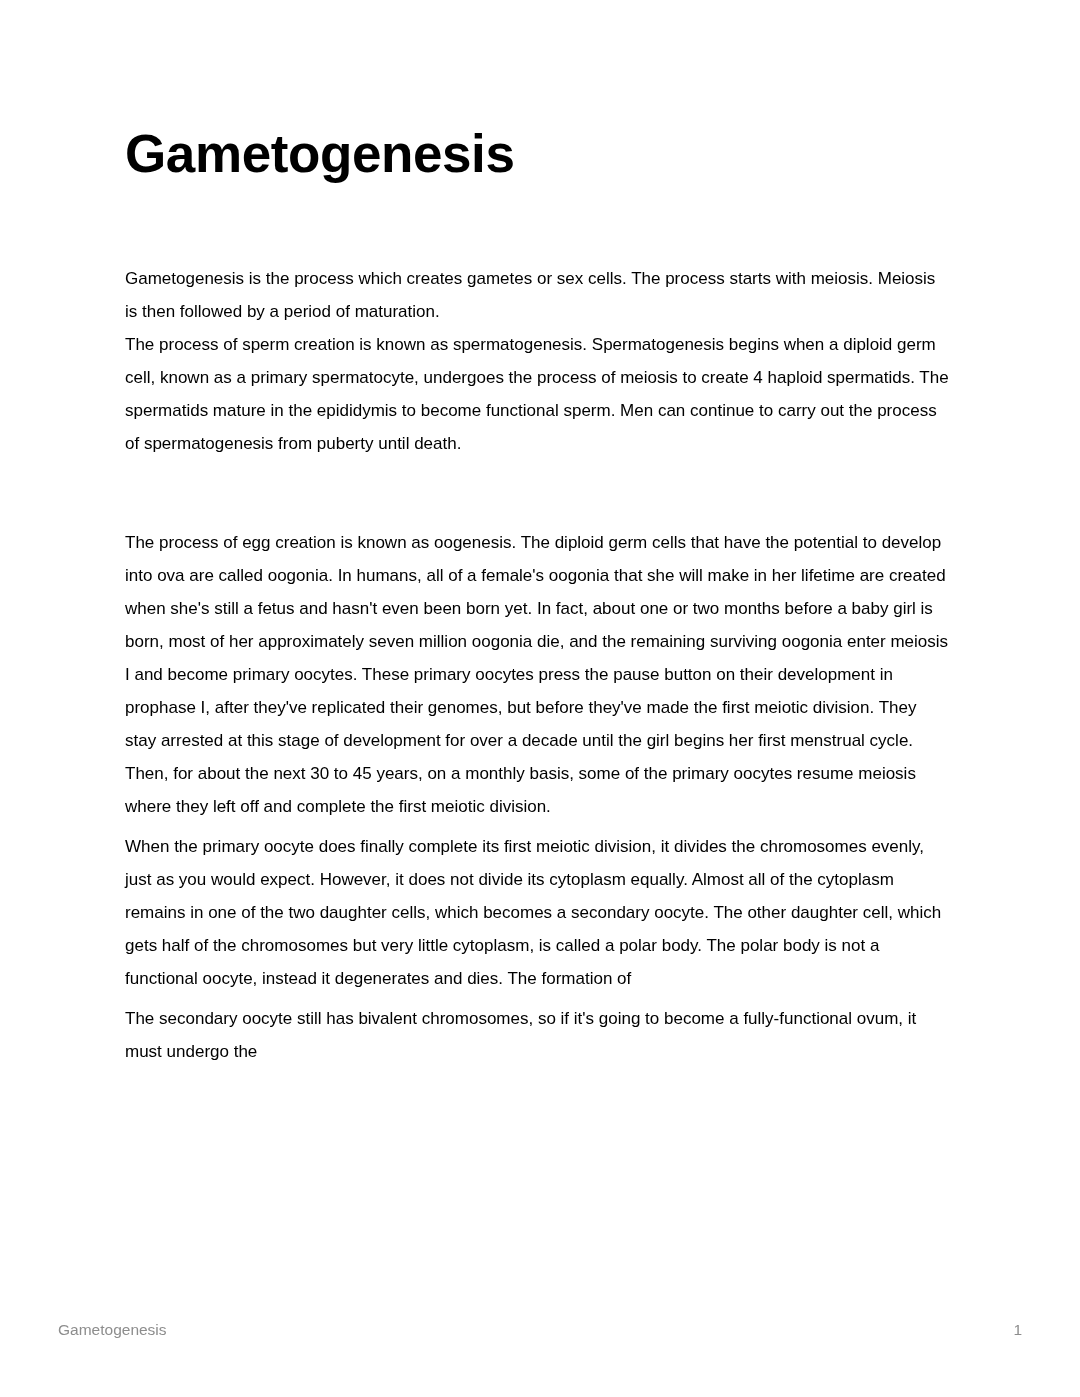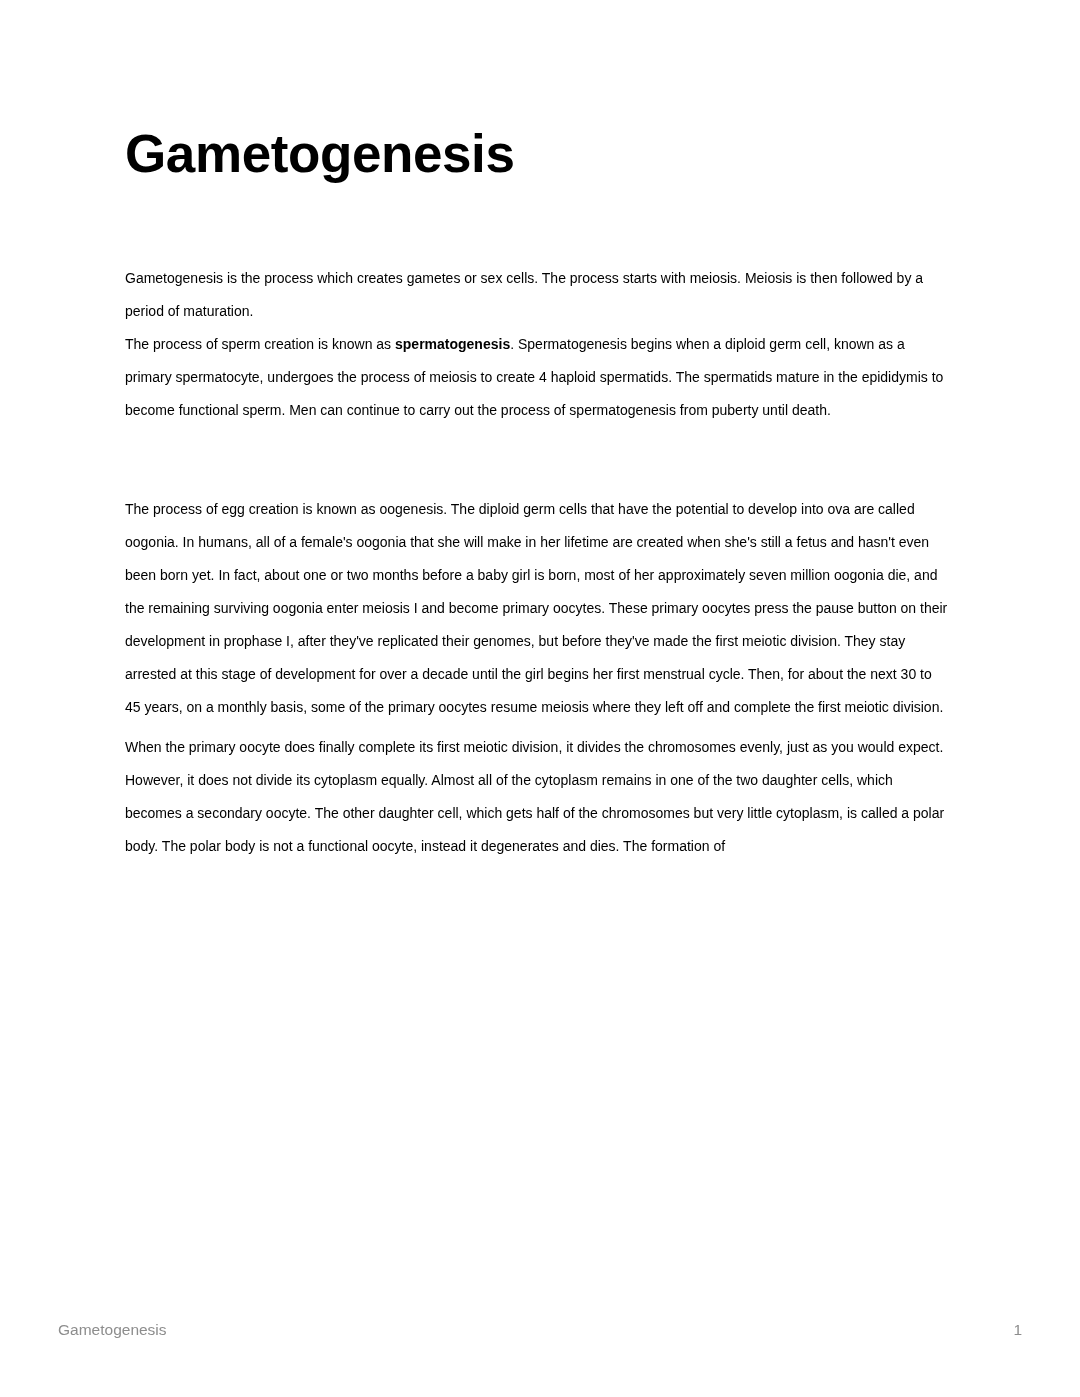--- a/index.html
+++ b/index.html
@@ -32,35 +32,35 @@
     margin: 0;
     white-space: nowrap;
   }
   .body-block {
     position: absolute;
     left: 125px;
     top: 262px;
     width: 824px;
   }
   .para {
-    font-size: 14px;
+    font-size: 17px;
     line-height: 33px;
     color: #000000;
     margin: 0;
     text-align: left;
     word-spacing: 0px;
   }
   .para + .para {
     margin-top: 7px;
   }
   .para-gap {
     height: 66px;
   }
   .para strong {
-    font-weight: bold;
+    font-weight: normal;
   }
   .footer {
     position: absolute;
     left: 58px;
     right: 58px;
     top: 1318px;
     height: 24px;
     display: flex;
     align-items: center;
     justify-content: space-between;
@@ -90,20 +90,21 @@
       <span>The process of sperm creation is known as </span><strong>spermatogenesis</strong><span>. Spermatogenesis begins when a diploid germ cell, known as a primary spermatocyte, undergoes the process of meiosis to create 4 haploid spermatids. The spermatids mature in the epididymis to become functional sperm. Men can continue to carry out the process of spermatogenesis from puberty until death.</span>
     </p>
 
     <div class="para-gap"></div>
 
     <p class="para">The process of egg creation is known as oogenesis. The diploid germ cells that have the potential to develop into ova are called oogonia. In humans, all of a female's oogonia that she will make in her lifetime are created when she's still a fetus and hasn't even been born yet. In fact, about one or two months before a baby girl is born, most of her approximately seven million oogonia die, and the remaining surviving oogonia enter meiosis I and become primary oocytes. These primary oocytes press the pause button on their development in prophase I, after they've replicated their genomes, but before they've made the first meiotic division. They stay arrested at this stage of development for over a decade until the girl begins her first menstrual cycle. Then, for about the next 30 to 45 years, on a monthly basis, some of the primary oocytes resume meiosis where they left off and complete the first meiotic division.</p>
 
     <p class="para">When the primary oocyte does finally complete its first meiotic division, it divides the chromosomes evenly, just as you would expect. However, it does not divide its cytoplasm equally. Almost all of the cytoplasm remains in one of the two daughter cells, which becomes a secondary oocyte. The other daughter cell, which gets half of the chromosomes but very little cytoplasm, is called a polar body. The polar body is not a functional oocyte, instead it degenerates and dies. The formation of</p>
 
 
+    <p class="para">The secondary oocyte still has bivalent chromosomes, so if it's going to become a fully-functional ovum, it must undergo the</p>
 
   </div>
 
   <div class="footer">
     <span class="footer-text">Gametogenesis</span>
     <span class="footer-page">1</span>
   </div>
 
 </div>
 

